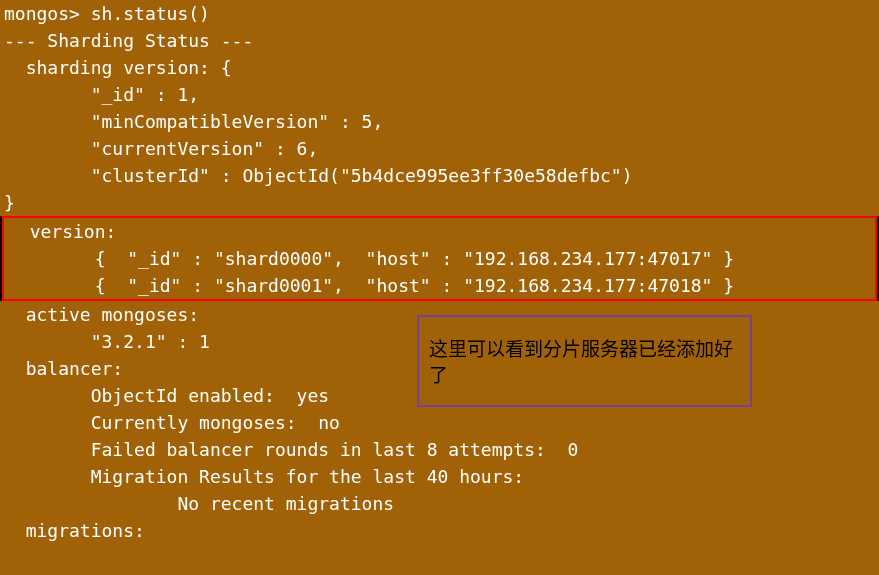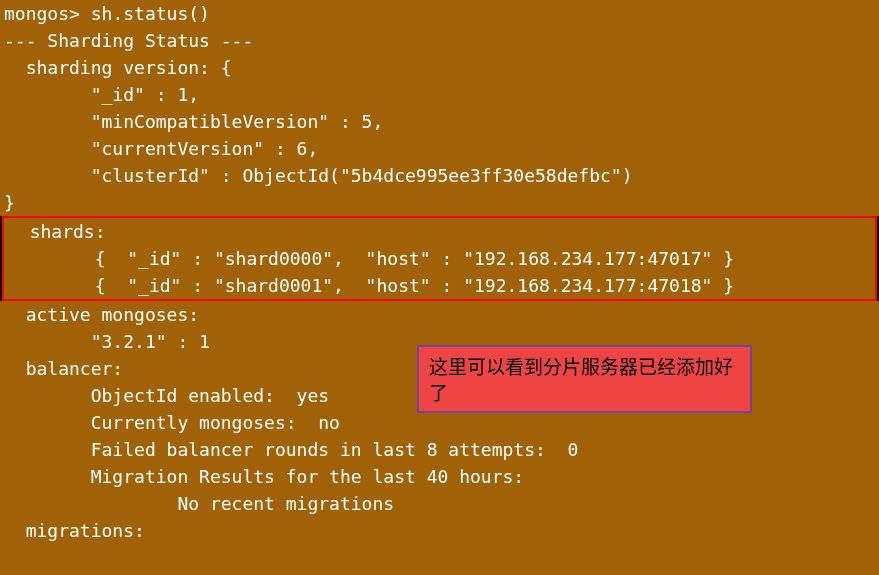--- a/index.html
+++ b/index.html
@@ -21,46 +21,46 @@
     white-space: pre;
   }
   .shards-box {
     border: 2px solid #ff0000;
     margin: 0 2px;
     padding: 0;
   }
   .annotation {
     position: absolute;
     left: 417px;
-    top: 345px;
+    top: 315px;
     width: 335px;
-    background: #ef4444;
+    background: #a16207;
     color: #000000;
     border: 2px solid #7a3f9a;
     font-family: "SimSun", "Microsoft YaHei", "Noto Sans CJK SC", sans-serif;
     font-size: 19px;
     line-height: 26px;
-    padding: 6px 10px;
+    padding: 18px 10px;
     box-sizing: border-box;
   }
 </style>
 </head>
 <body>
 
 <pre class="terminal"><span>mongos&gt; </span><span>sh.status()</span>
 <span>--- Sharding Status ---</span>
 <span>  sharding version: {</span>
 <span>        "_id" : 1,</span>
 <span>        "minCompatibleVersion" : 5,</span>
 <span>        "currentVersion" : 6,</span>
 <span>        "clusterId" : ObjectId("5b4dce995ee3ff30e58defbc")</span>
 <span>}</span>
 </pre>
 <div class="shards-box">
-<pre class="terminal"><span>  shards:</span>
+<pre class="terminal"><span>  version:</span>
 <span>        {  "_id" : "shard0000",  "host" : "192.168.234.177:47017" }</span>
 <span>        {  "_id" : "shard0001",  "host" : "192.168.234.177:47018" }</span></pre>
 </div>
 <pre class="terminal"><span>  active mongoses:</span>
 <span>        "3.2.1" : 1</span>
 <span>  balancer:</span>
 <span>        ObjectId enabled:  yes</span>
 <span>        Currently mongoses:  no</span>
 <span>        Failed balancer rounds in last 8 attempts:  0</span>
 <span>        Migration Results for the last 40 hours:</span>

